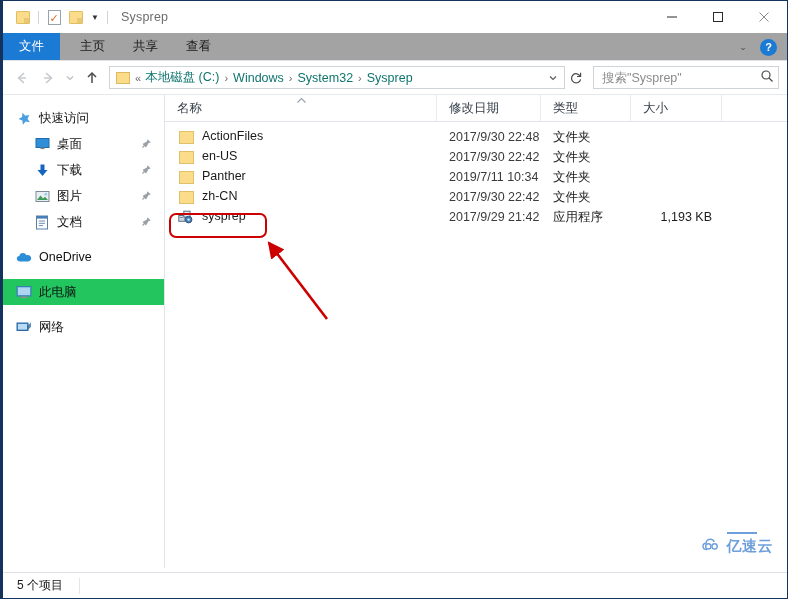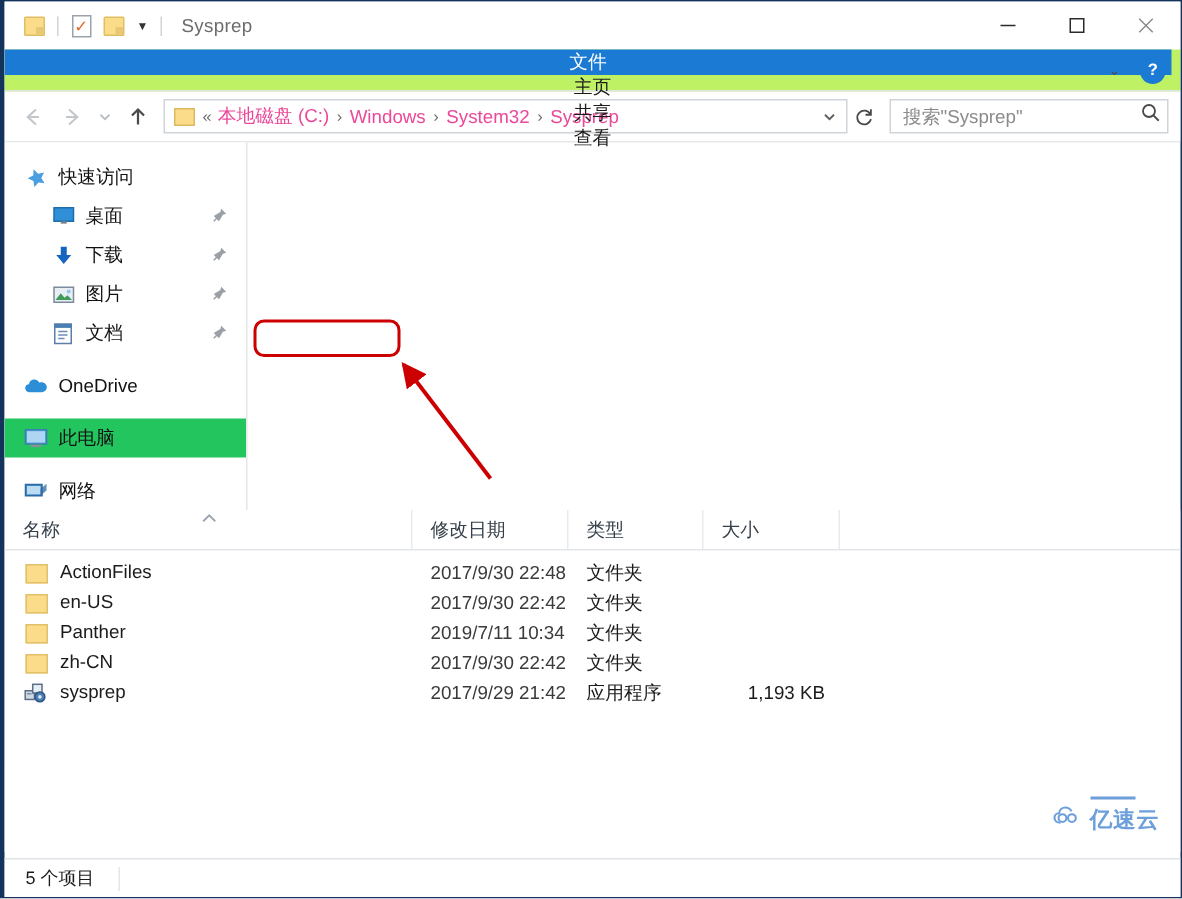--- a/index.html
+++ b/index.html
@@ -74,25 +74,24 @@
   }
   .wc {
     width: 46px; height: 32px;
     display: flex; align-items: center; justify-content: center;
   }
   .wc svg { display:block; }
 
   
   .ribbon {
     height: 28px;
-    background: #bef264;
+    background: #a3a3a3;
     display: flex; align-items: stretch;
     position: relative;
     border-bottom: 1px solid #dfe3e8;
-    flex-direction: column;
   }
   .tab {
     display: flex; align-items: center; justify-content: center;
     font-size: 12.5px; color: #1b1b1b;
     padding: 0 14px;
     min-width: 44px;
   }
   .tab.file {
     background: #1a7ad4; color: #ffffff;
     padding: 0 16px; margin-right: 6px;
@@ -136,21 +135,21 @@
     min-width: 0;
   }
   .crumb-folder {
     width: 14px; height: 12px;
     background: #fbdc8a; border: 1px solid #ddb95f;
     margin: 0 5px 0 2px; flex: none;
   }
   .crumb-chev { color: #6b6b6b; font-size: 11px; padding: 0 5px; flex:none; }
   .crumb-chev.dbl { font-size: 11px; padding: 0 4px 0 0; }
   .crumb {
-    font-size: 12.5px; color: #ec4899; white-space: nowrap; flex:none;
+    font-size: 12.5px; color: #0f766e; white-space: nowrap; flex:none;
   }
   .crumb-spacer { flex: 1; }
   .crumb-caret {
     width: 18px; display:flex; align-items:center; justify-content:center;
     font-size: 9px; color: #444; flex:none;
   }
   .refresh {
     width: 22px; height: 23px;
     display:flex; align-items:center; justify-content:center;
     flex:none;
@@ -168,21 +167,20 @@
     font-family: inherit; background: transparent;
     min-width: 0;
   }
   .searchbox input::placeholder { color: #8b8b8b; }
 
   
   .body {
     display: flex;
     height: 474px;
     border-top: 1px solid #e6e9ec;
-    flex-direction: column;
   }
 
   
   .sidebar {
     width: 162px; flex: none;
     background: #ffffff;
     border-right: 1px solid #e2e6ea;
     padding-top: 10px;
     position: relative;
   }

